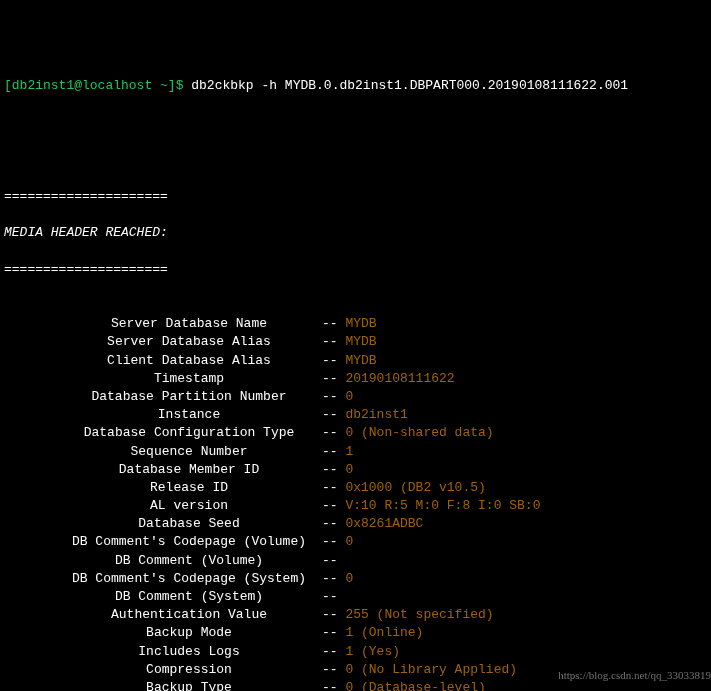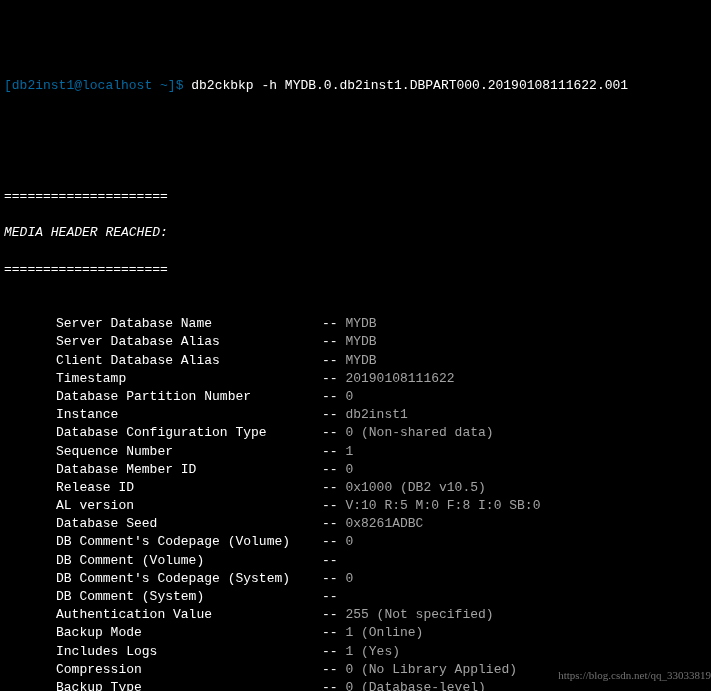--- a/index.html
+++ b/index.html
@@ -17,47 +17,48 @@
       width: 711px;
       height: 691px;
       overflow: hidden;
       white-space: pre;
       position: relative;
     }
     .prompt-line {
       margin-bottom: 2px;
     }
     .prompt-user {
-      color: #0369a1;
+      color: #22c55e;
     }
     .prompt-cmd {
       color: #fff;
       margin-top: 35px;
     }
     .divider {
       color: #fff;
     }
     .header-title {
       color: #fff;
       font-style: italic;
     }
     .row {
       display: flex;
     }
     .field-label {
       padding-left: 52px;
       width: 318px;
       color: #fff;
       display: inline-block;
+      text-align: center;
     }
     .field-sep {
       color: #fff;
     }
     .field-value {
-      color: #a3a3a3;
+      color: #a16207;
     }
     .watermark {
       position: absolute;
       bottom: 8px;
       right: 0;
       color: rgba(200,200,200,0.55);
       font-size: 11px;
       font-family: Liberation Serif, serif;
     }
   </style>

